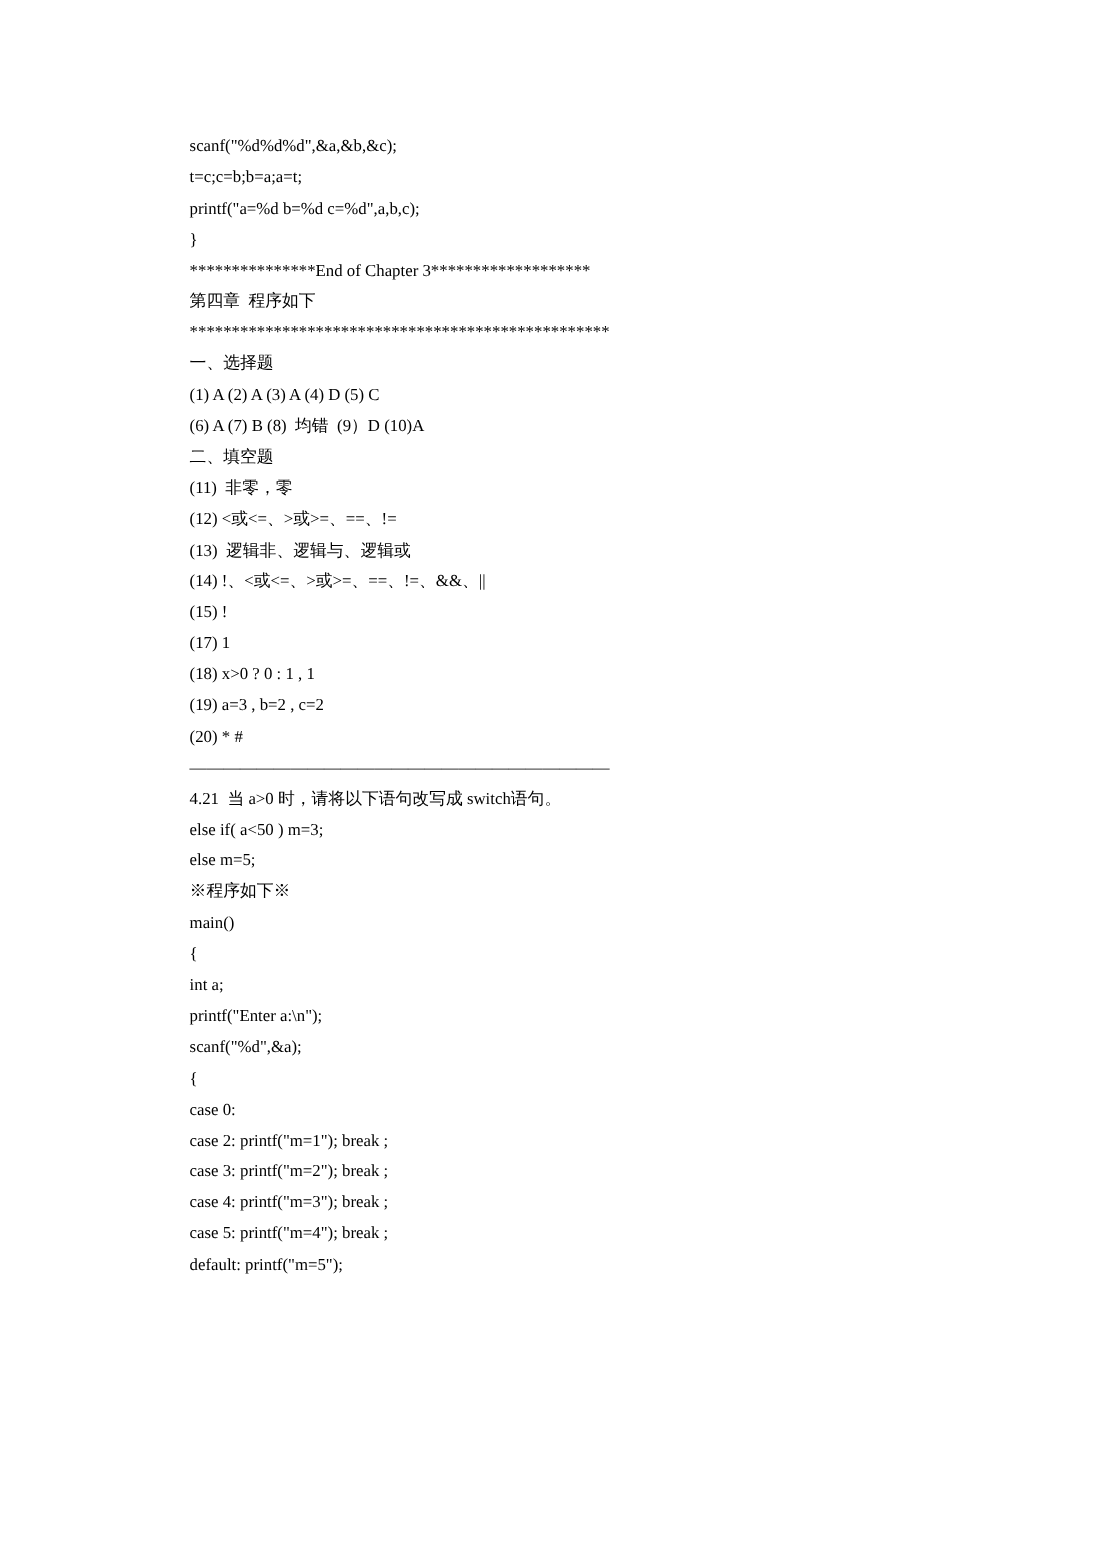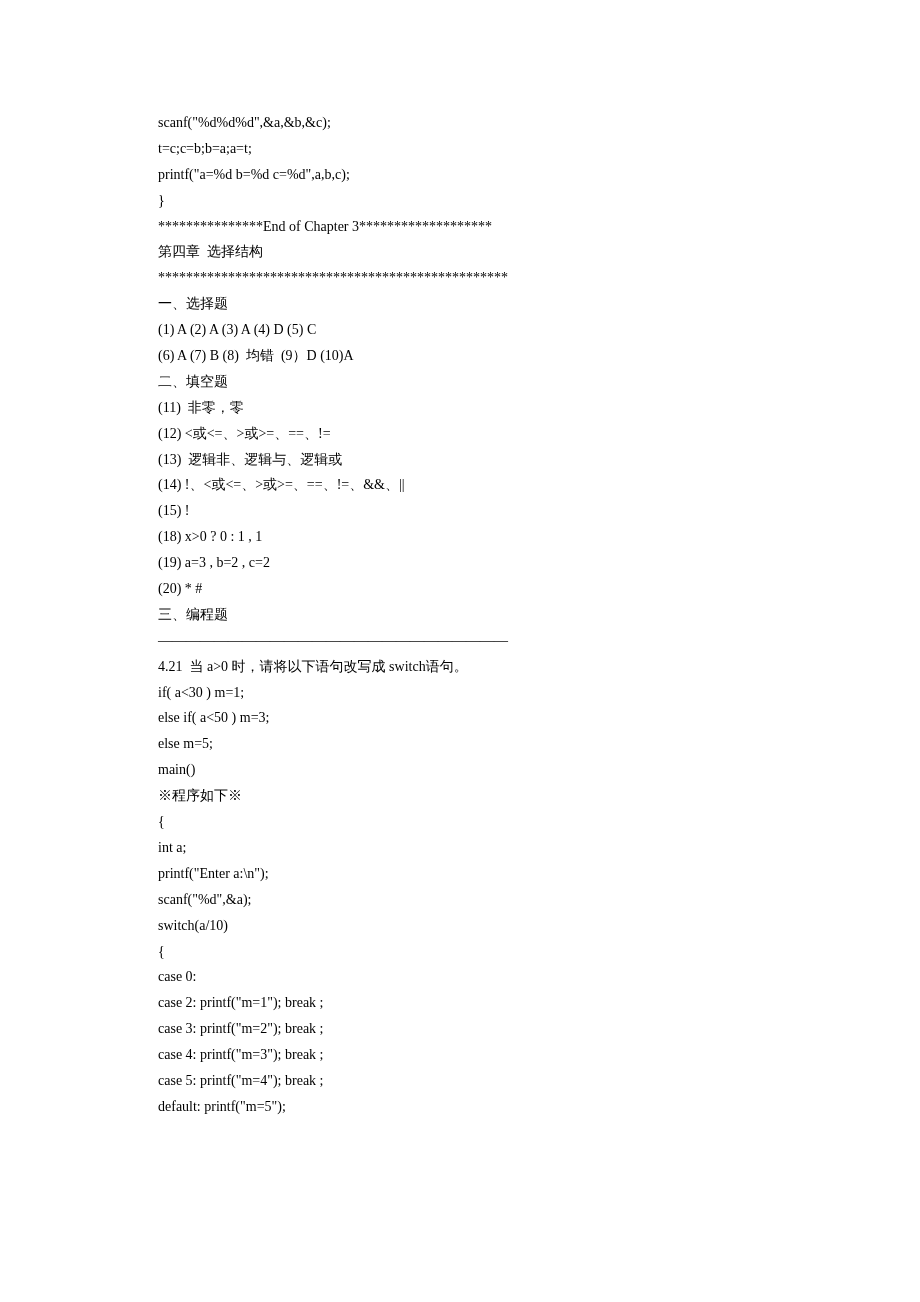--- a/index.html
+++ b/index.html
@@ -25,47 +25,45 @@
 </style>
 </head>
 <body>
 
 <div class="page">
   <div class="line">scanf("%d%d%d",&amp;a,&amp;b,&amp;c);</div>
   <div class="line">t=c;c=b;b=a;a=t;</div>
   <div class="line">printf("a=%d b=%d c=%d",a,b,c);</div>
   <div class="line">}</div>
   <div class="line">***************End of Chapter 3*******************</div>
-  <div class="line">第四章  选择结构</div>
+  <div class="line">第四章  程序如下</div>
   <div class="line">**************************************************</div>
   <div class="line">一、选择题</div>
   <div class="line">(1) A (2) A (3) A (4) D (5) C</div>
   <div class="line">(6) A (7) B (8)  均错  (9）D (10)A</div>
   <div class="line">二、填空题</div>
   <div class="line">(11)  非零，零</div>
   <div class="line">(12) &lt;或&lt;=、&gt;或&gt;=、==、!=</div>
   <div class="line">(13)  逻辑非、逻辑与、逻辑或</div>
   <div class="line">(14) !、&lt;或&lt;=、&gt;或&gt;=、==、!=、&amp;&amp;、||</div>
   <div class="line">(15) !</div>
+  <div class="line">(17) 1</div>
   <div class="line">(18) x&gt;0 ? 0 : 1 , 1</div>
   <div class="line">(19) a=3 , b=2 , c=2</div>
   <div class="line">(20) * #</div>
-  <div class="line">三、编程题</div>
   <div class="line">—————————————————————————</div>
   <div class="line">4.21  当 a&gt;0 时，请将以下语句改写成 switch语句。</div>
-  <div class="line">if( a&lt;30 ) m=1;</div>
   <div class="line">else if( a&lt;50 ) m=3;</div>
   <div class="line">else m=5;</div>
+  <div class="line">※程序如下※</div>
   <div class="line">main()</div>
-  <div class="line">※程序如下※</div>
   <div class="line">{</div>
   <div class="line">int a;</div>
   <div class="line">printf("Enter a:\n");</div>
   <div class="line">scanf("%d",&amp;a);</div>
-  <div class="line">switch(a/10)</div>
   <div class="line">{</div>
   <div class="line">case 0:</div>
   <div class="line">case 2: printf("m=1"); break ;</div>
   <div class="line">case 3: printf("m=2"); break ;</div>
   <div class="line">case 4: printf("m=3"); break ;</div>
   <div class="line">case 5: printf("m=4"); break ;</div>
   <div class="line">default: printf("m=5");</div>
 </div>
 
 </body></html>

